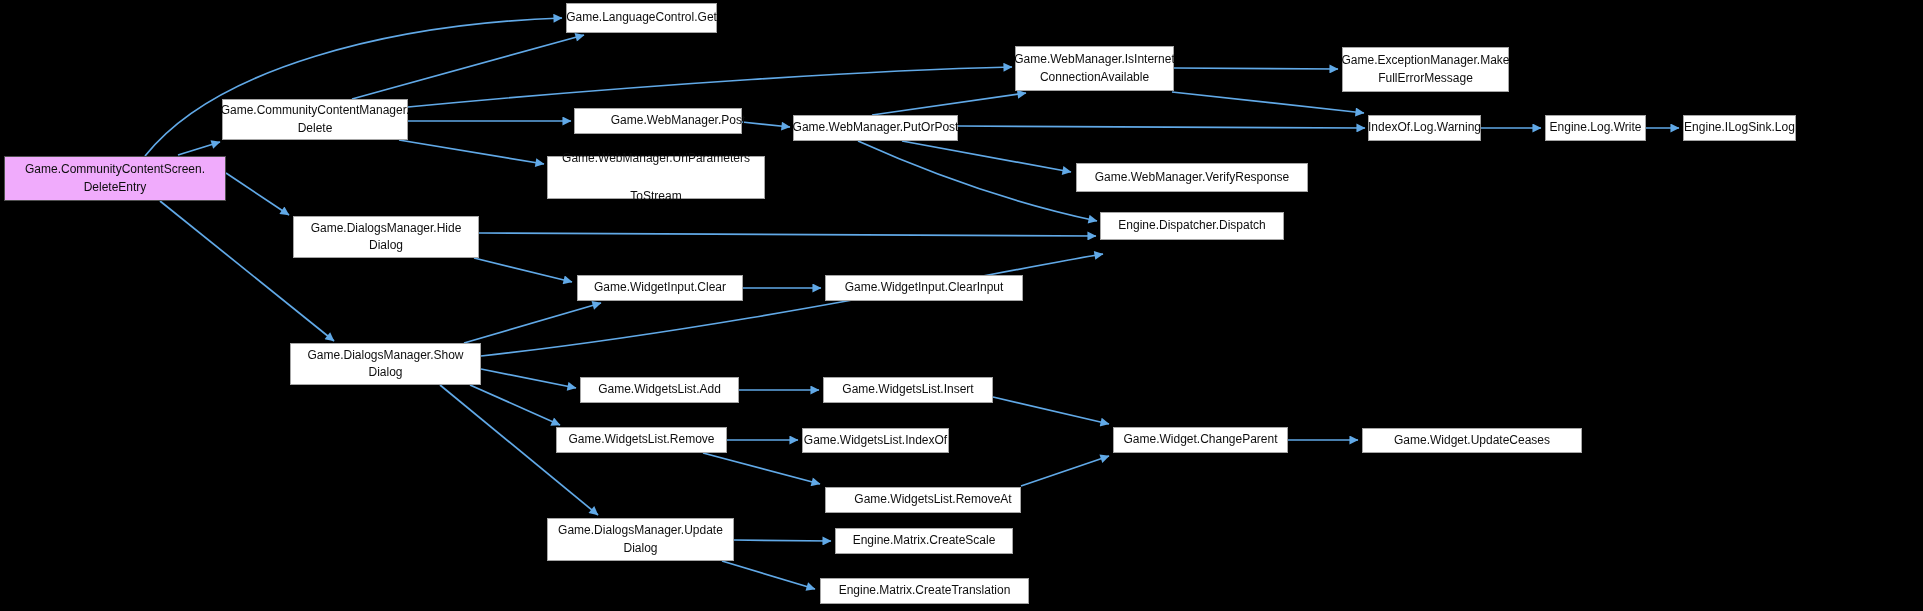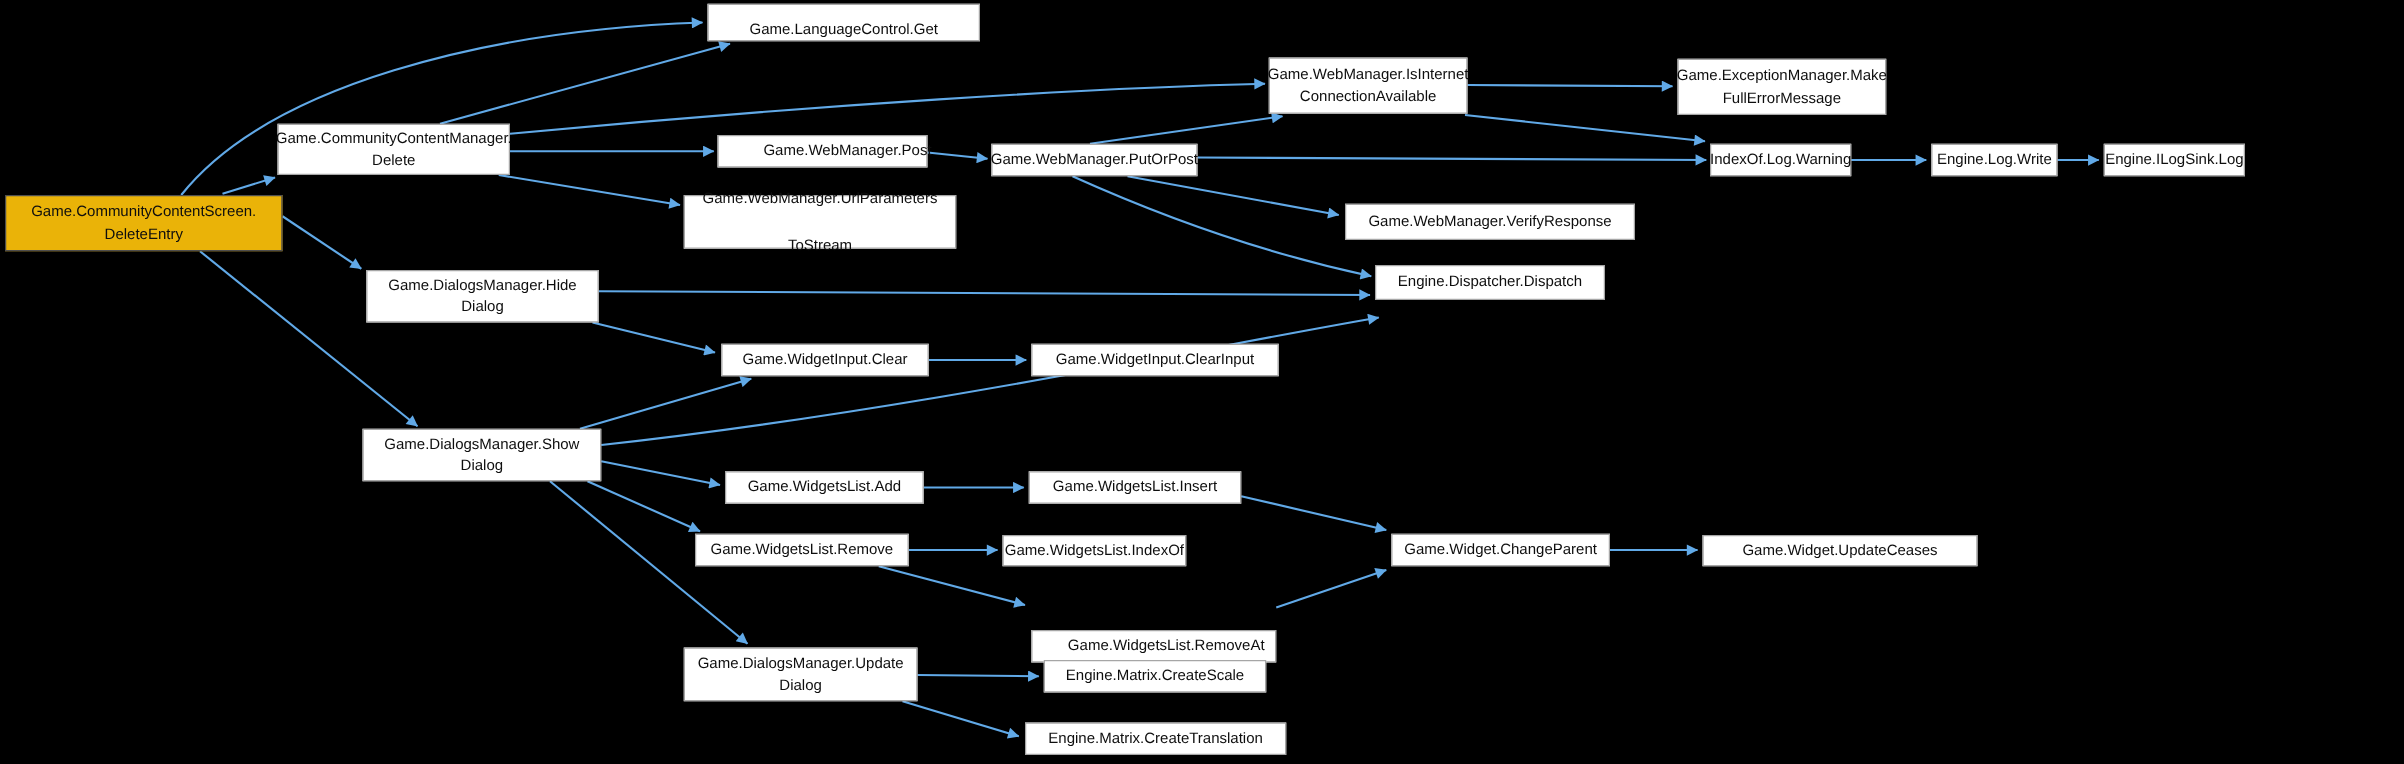--- a/index.html
+++ b/index.html
@@ -31,21 +31,21 @@
     flex-direction: column;
     align-items: center;
     justify-content: center;
     text-align: center;
     font-size: 12px;
     line-height: 1.45;
     white-space: nowrap;
     cursor: pointer;
   }
   .node.current {
-    background: #eab308;
+    background: #f0abfc;
     border-color: #4f4f4f;
     cursor: default;
   }
   .node .lbl {
     display: block;
   }
 </style>
 </head>
 <body>
 
@@ -87,21 +87,21 @@
       <path d="M703 453 L820 484" fill="none" stroke="#61a9e7" stroke-width="1.7" marker-end="url(#arrow)"></path>
       <path d="M1021 486 L1109 456" fill="none" stroke="#61a9e7" stroke-width="1.7" marker-end="url(#arrow)"></path>
       <path d="M1288 440 L1358 440" fill="none" stroke="#61a9e7" stroke-width="1.7" marker-end="url(#arrow)"></path>
       <path d="M734 540 L831 541" fill="none" stroke="#61a9e7" stroke-width="1.7" marker-end="url(#arrow)"></path>
       <path d="M722 561 L815 589" fill="none" stroke="#61a9e7" stroke-width="1.7" marker-end="url(#arrow)"></path>
     </svg>
     <div class="node current" style="left: 4px; top: 156px; width: 222px; height: 45px;">
       <span class="lbl">Game.CommunityContentScreen.</span>
       <span class="lbl">DeleteEntry</span>
     </div>
-    <div class="node" style="left: 566px; top: 3px; width: 218px; height: 30px; justify-content: flex-end;">
+    <div class="node" style="left: 566px; top: 3px; width: 151px; height: 30px;">
       <span class="lbl">Game.LanguageControl.Get</span>
     </div>
     <div class="node" style="left: 222px; top: 99px; width: 186px; height: 41px;">
       <span class="lbl">Game.CommunityContentManager.</span>
       <span class="lbl">Delete</span>
     </div>
     <div class="node" style="left: 574px; top: 108px; width: 168px; height: 26px; padding-left: 40px;">
       <span class="lbl">Game.WebManager.Post</span>
     </div>
     <div class="node" style="left: 547px; top: 156px; width: 218px; height: 43px; gap: 20px;">
@@ -159,21 +159,21 @@
     </div>
     <div class="node" style="left: 802px; top: 428px; width: 147px; height: 25px; align-items: center;">
       <span class="lbl">Game.WidgetsList.IndexOf</span>
     </div>
     <div class="node" style="left: 1113px; top: 427px; width: 175px; height: 26px;">
       <span class="lbl">Game.Widget.ChangeParent</span>
     </div>
     <div class="node" style="left: 1362px; top: 428px; width: 220px; height: 25px;">
       <span class="lbl">Game.Widget.UpdateCeases</span>
     </div>
-    <div class="node" style="left: 825px; top: 504px; width: 196px; height: 26px; padding-left: 20px;">
+    <div class="node" style="left: 825px; top: 487px; width: 196px; height: 26px; padding-left: 20px;">
       <span class="lbl">Game.WidgetsList.RemoveAt</span>
     </div>
     <div class="node" style="left: 547px; top: 518px; width: 187px; height: 43px;">
       <span class="lbl">Game.DialogsManager.Update</span>
       <span class="lbl">Dialog</span>
     </div>
     <div class="node" style="left: 835px; top: 528px; width: 178px; height: 26px;">
       <span class="lbl">Engine.Matrix.CreateScale</span>
     </div>
     <div class="node" style="left: 820px; top: 578px; width: 209px; height: 26px;">

